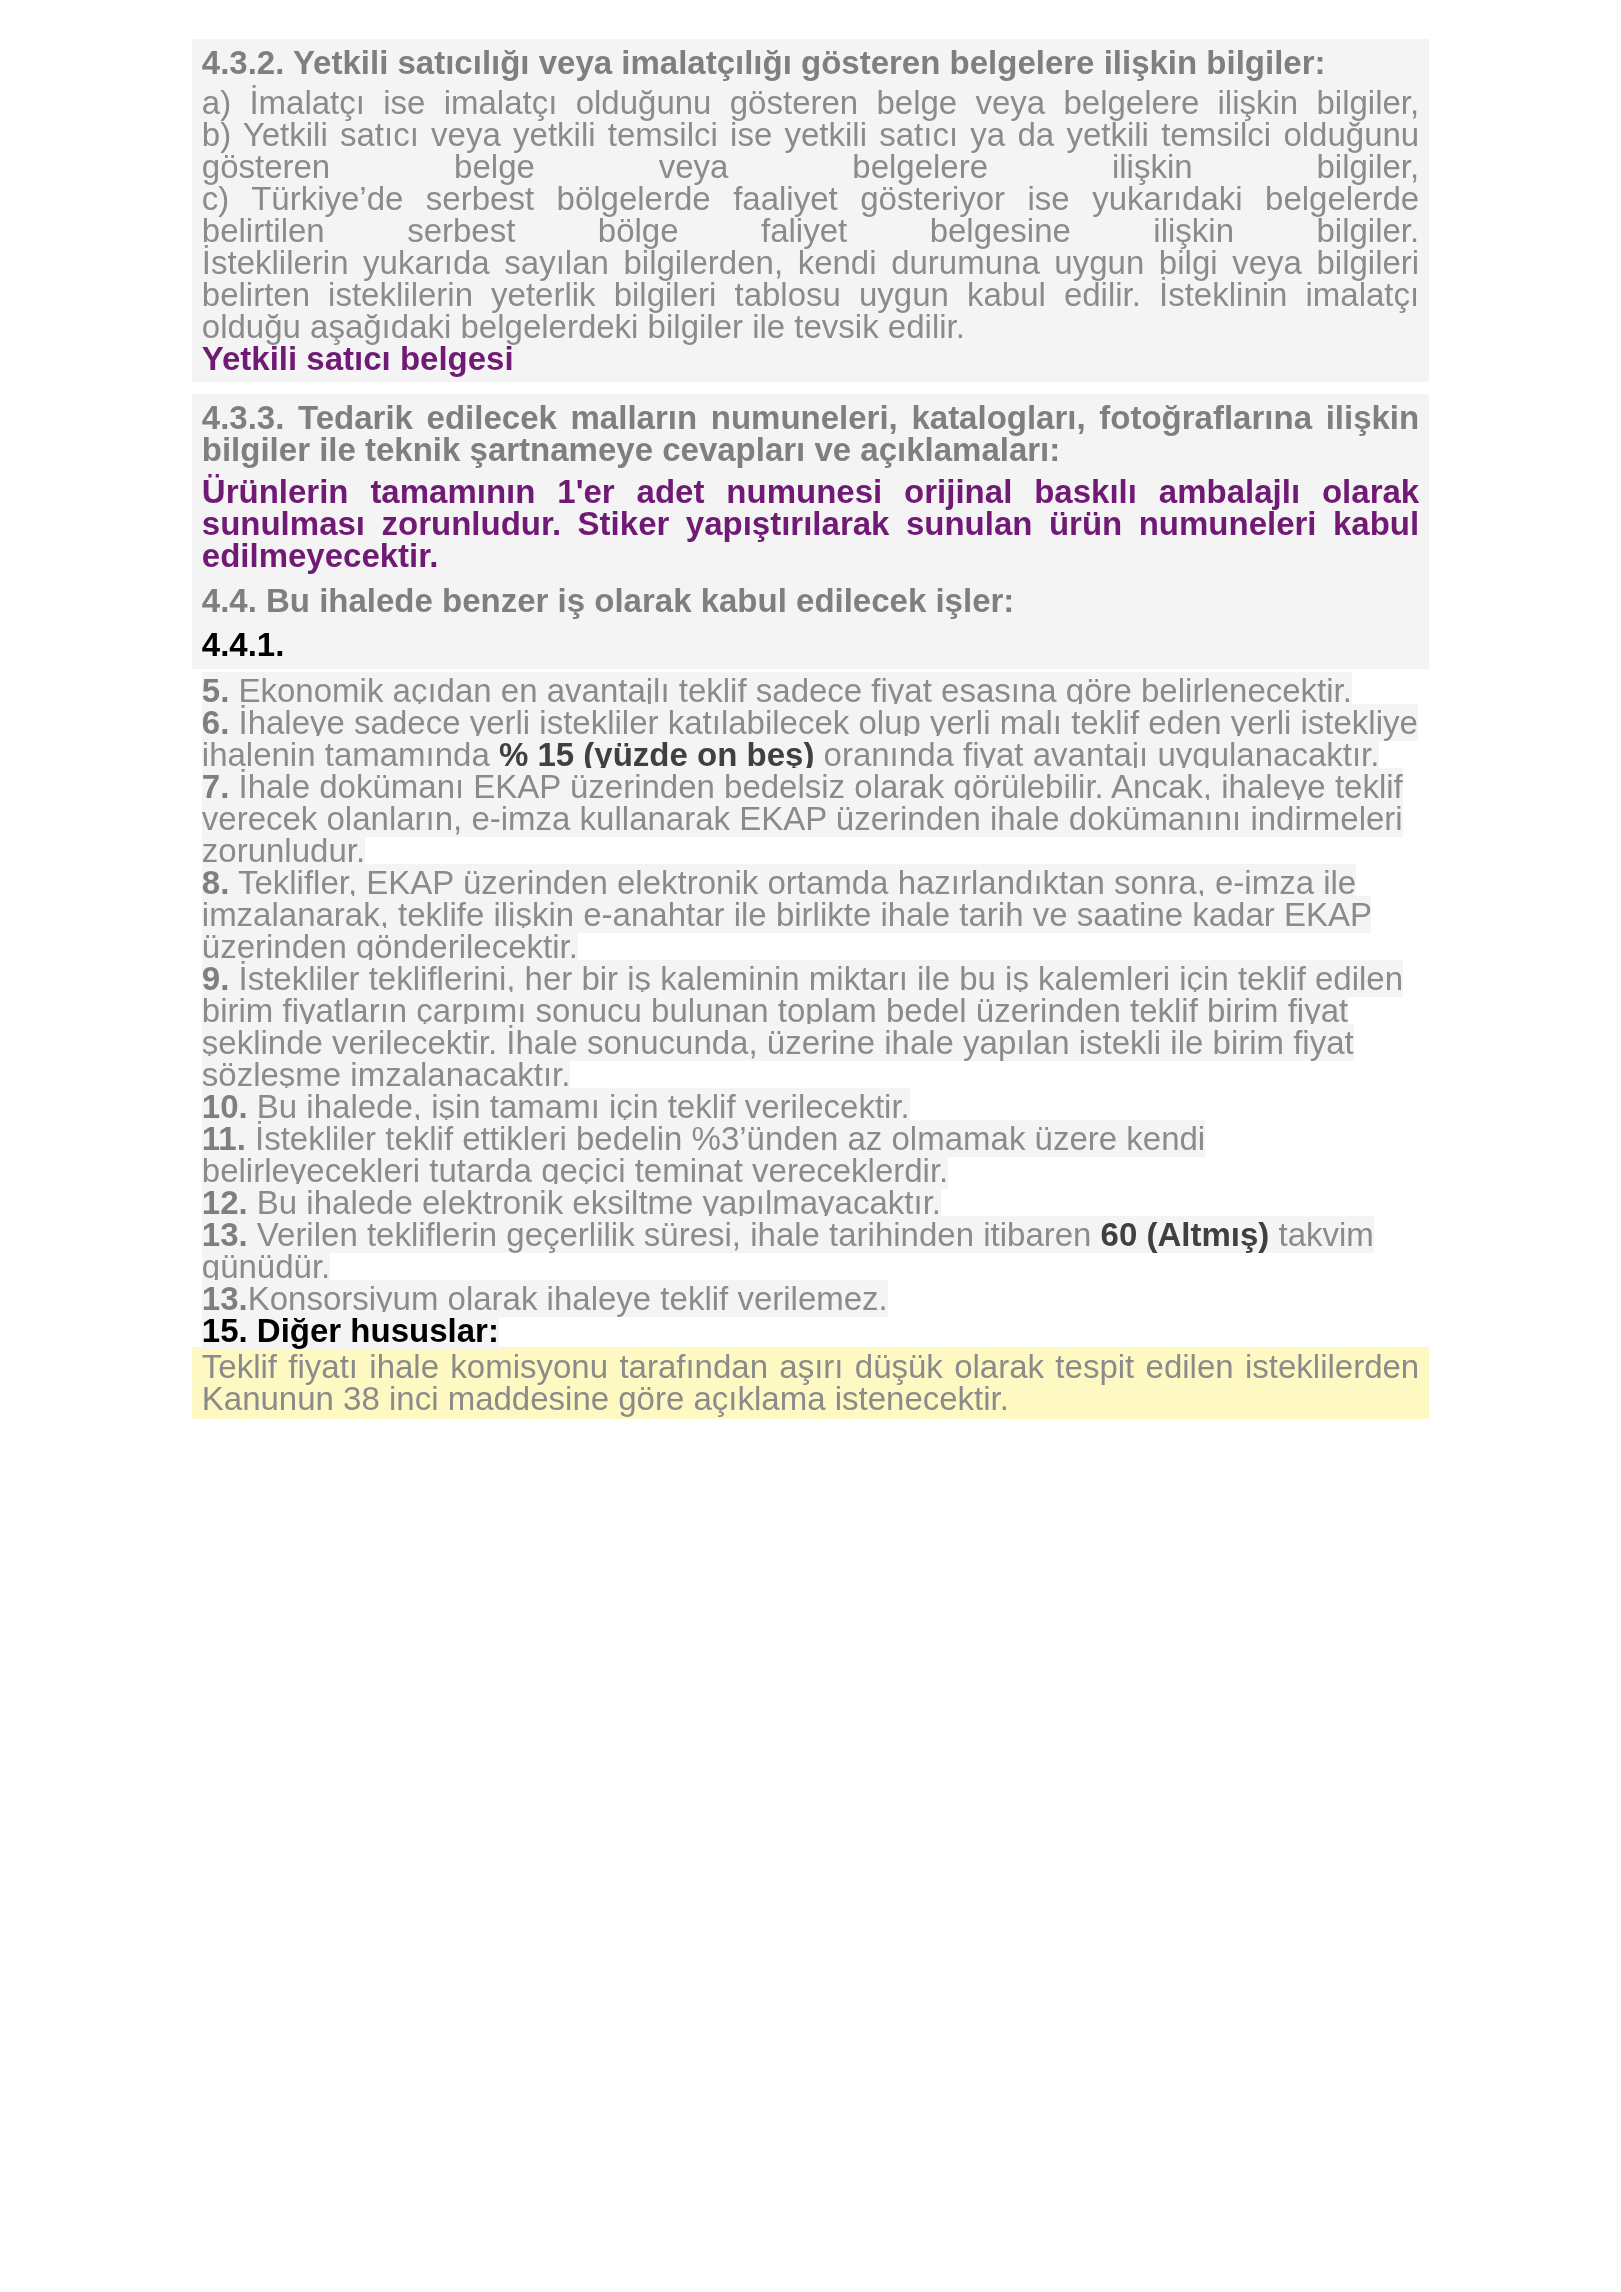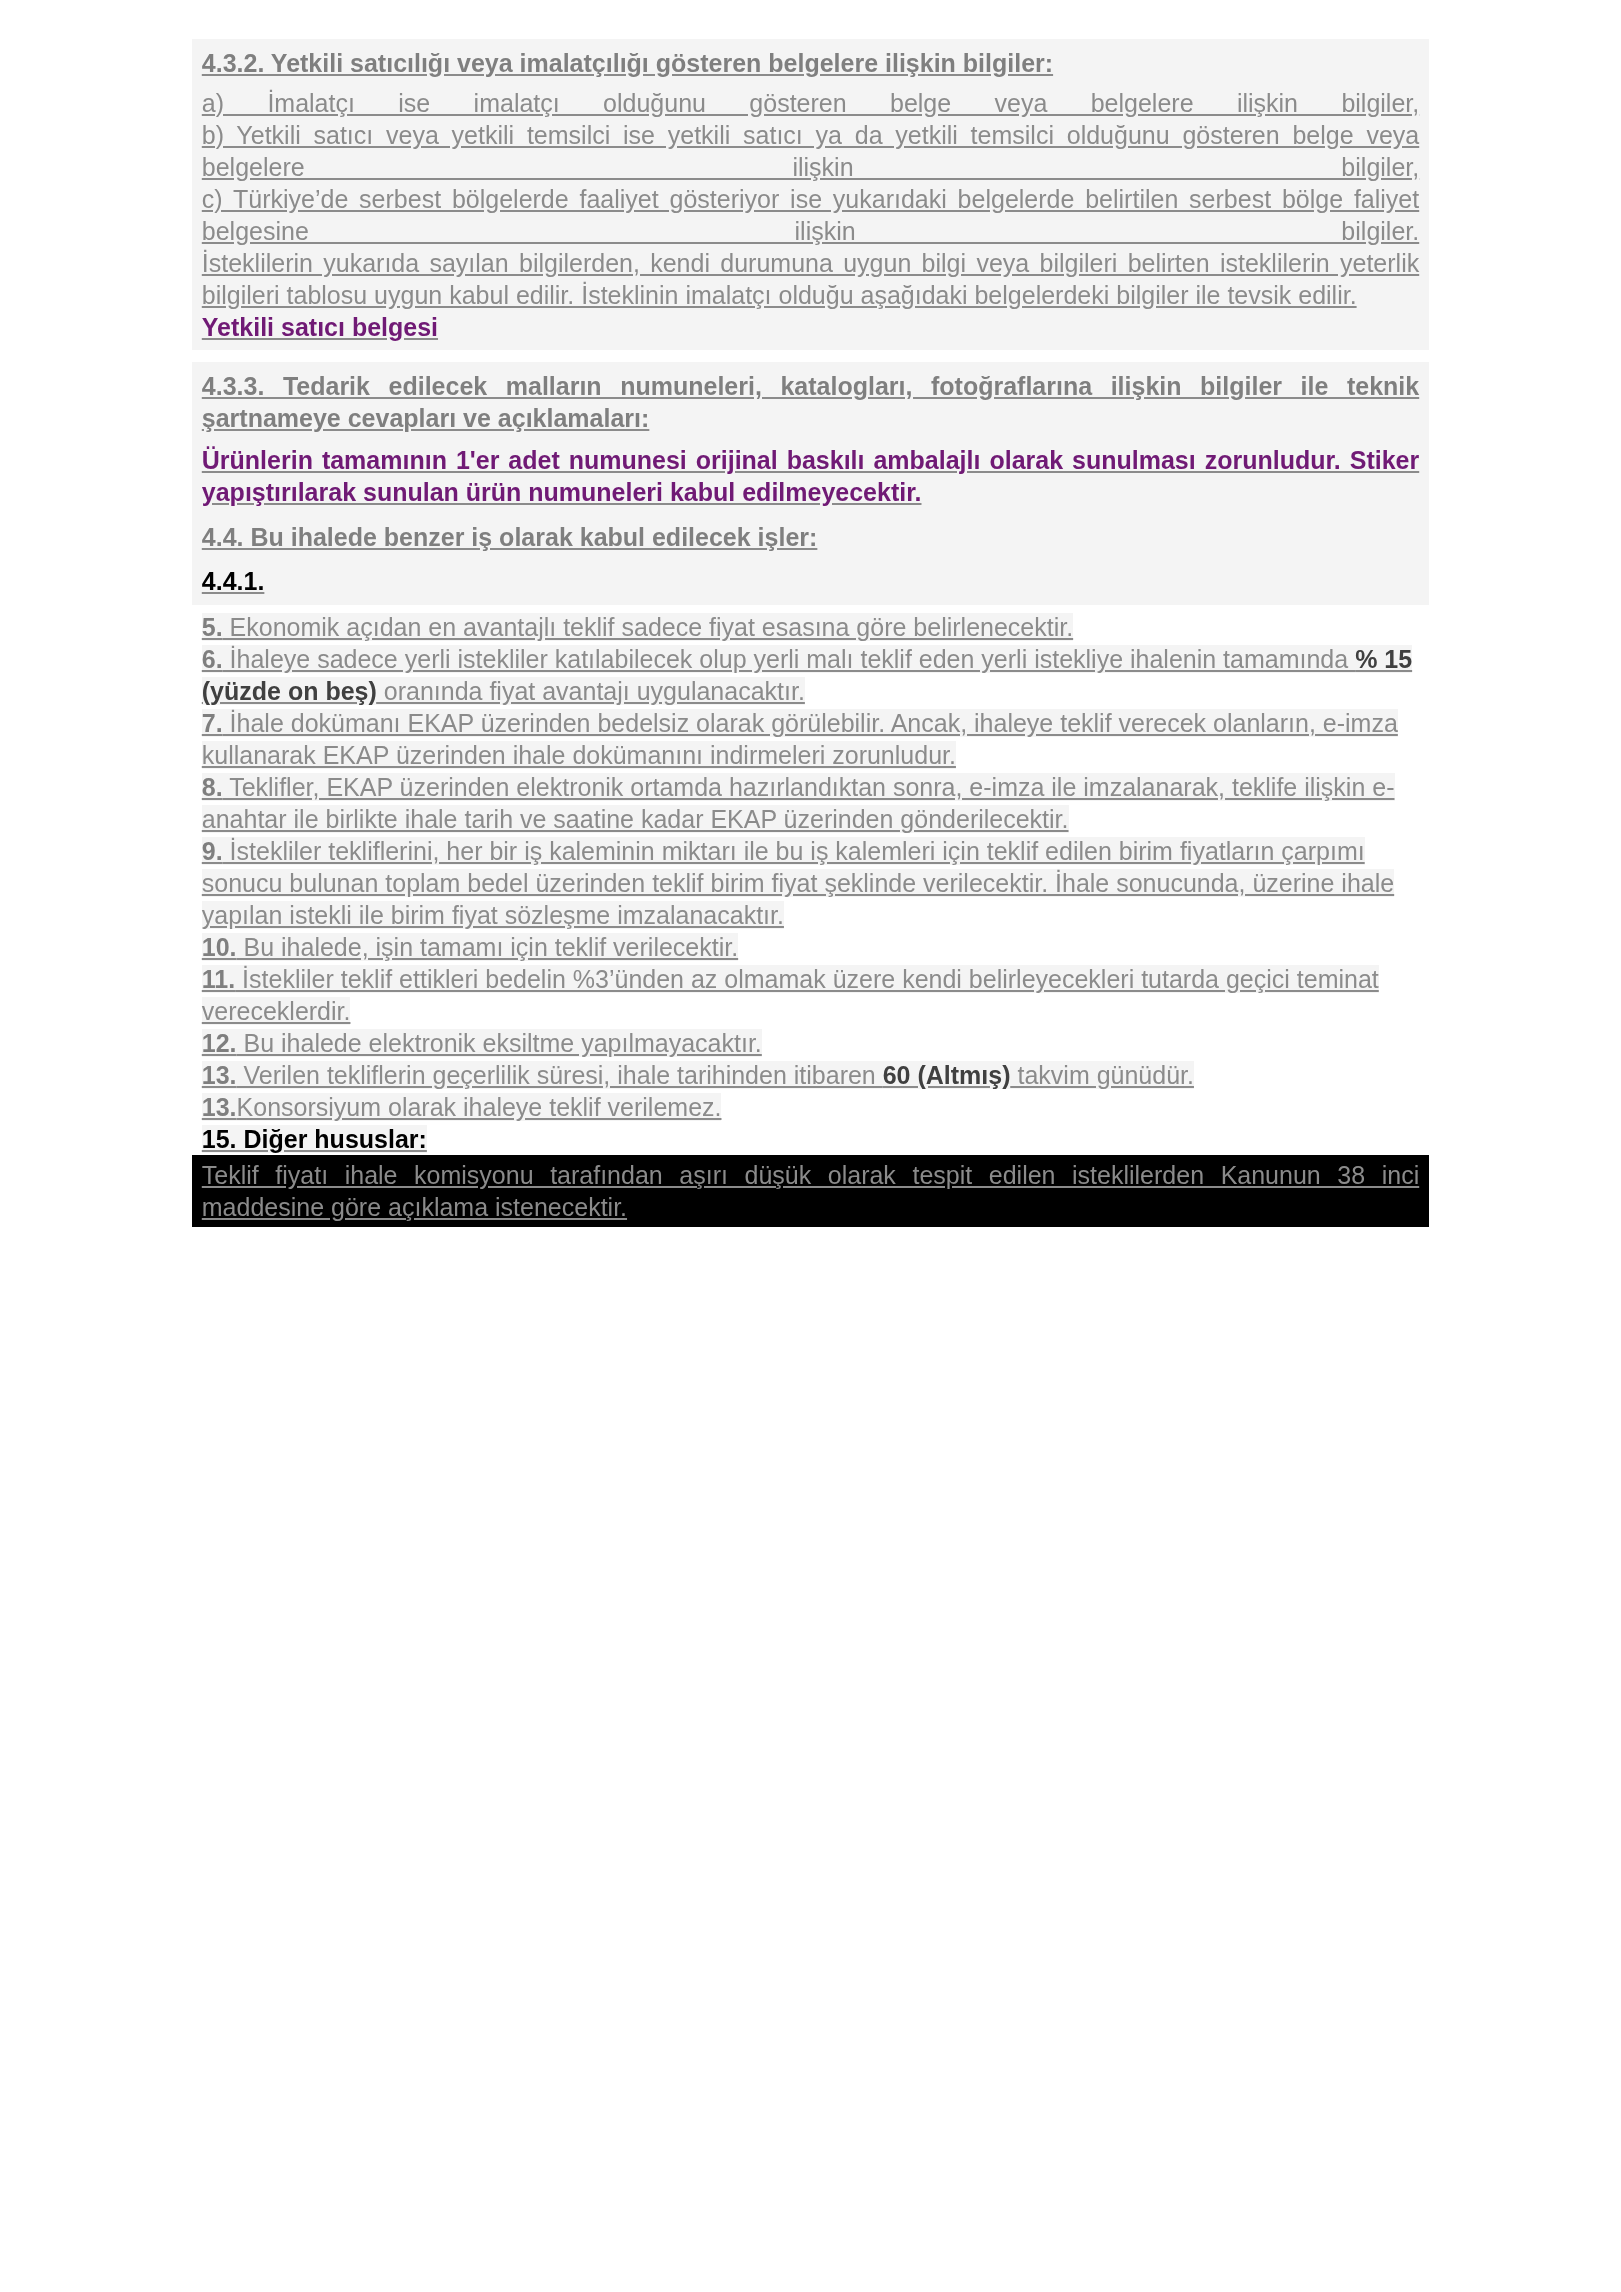--- a/index.html
+++ b/index.html
@@ -10,24 +10,23 @@
     height: 2293px;
     background: #ffffff;
     overflow: hidden;
     font-family: "Liberation Sans", "DejaVu Sans", sans-serif;
   }
   .content {
     position: absolute;
     left: 192px;
     top: 39px;
     width: 1237px;
-    font-size: 25px;
+    font-size: 33px;
     line-height: 32px;
     color: #8b8b8b;
-    text-decoration: underline;
     -webkit-font-smoothing: antialiased;
   }
   .block {
     background: #f4f4f4;
     padding: 7.8px 9.8px;
     box-sizing: border-box;
   }
   .gap12 { height: 11.8px; }
   .gap6  { height: 5.9px; }
   p { margin: 0; padding: 0; }
@@ -40,21 +39,21 @@
   .just { text-align: justify; }
   .blue { color: #701a75; font-weight: bold; }
   .mt10 { margin-top: 9.8px; }
   .mt14 { margin-top: 13.7px; }
   .items { padding: 0 9.8px; }
   .items p { margin: 0; }
   .hl { background: #f4f4f4; }
   .no { font-weight: bold; color: #7f7f7f; }
   .em { color: #404040; font-weight: bold; }
   .bold-line { font-weight: bold; color: #000000; }
-  .final-block { background: #000000; padding: 3.9px 9.8px; box-sizing: border-box; }
+  .final-block { background: #fef9c3; padding: 3.9px 9.8px; box-sizing: border-box; }
 </style>
 </head>
 <body>
 
 <div class="page">
   <div class="content">
 
     <section class="block">
       <p class="h">4.3.2. Yetkili satıcılığı veya imalatçılığı gösteren belgelere ilişkin bilgiler:</p>
       <p class="jall">

